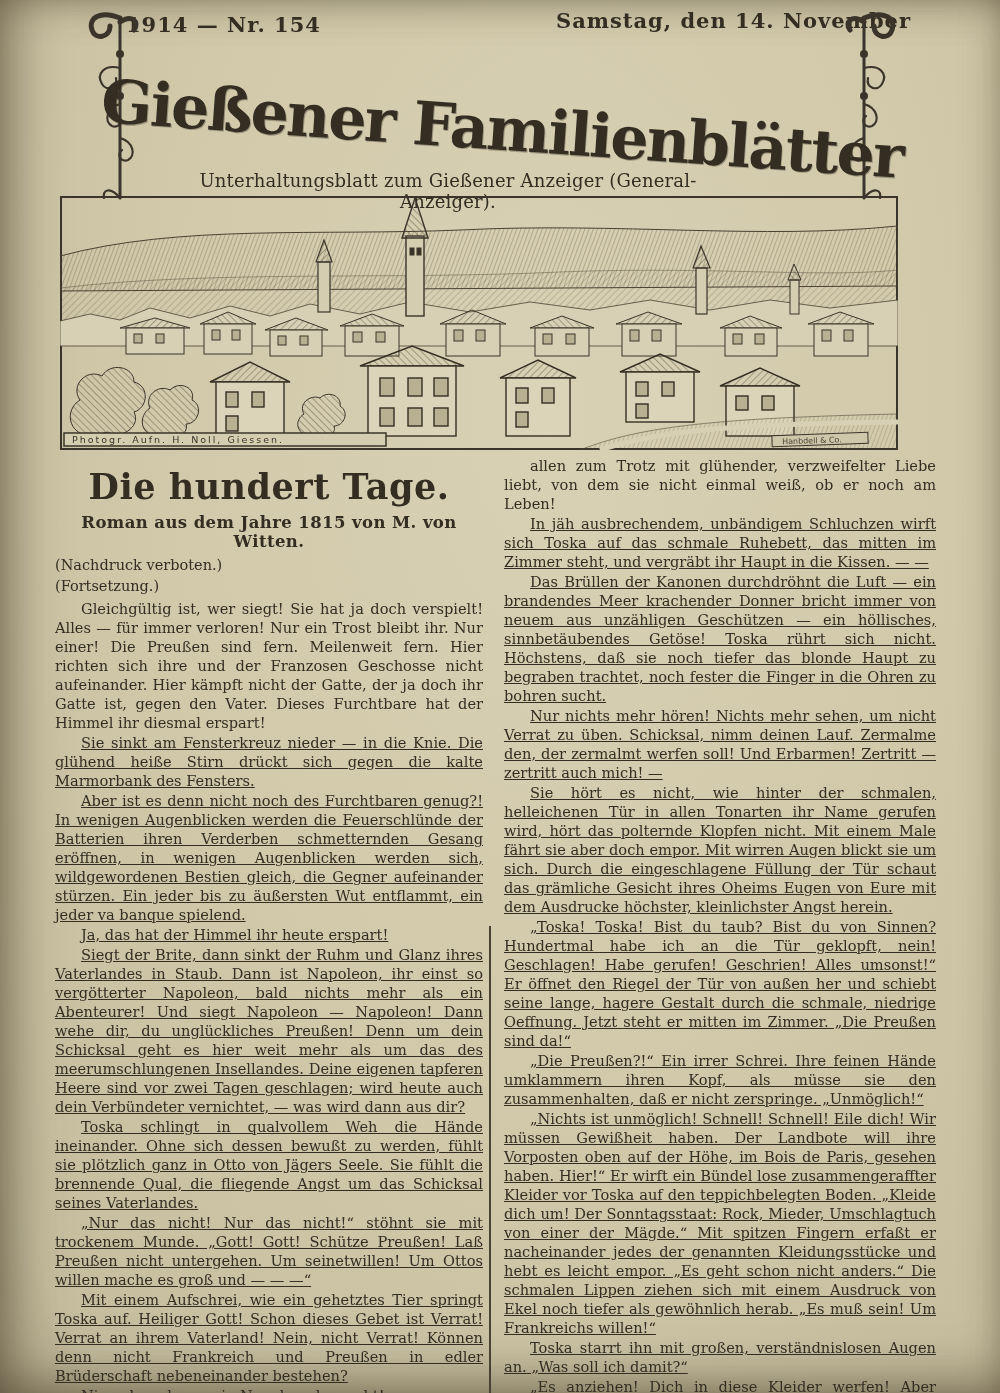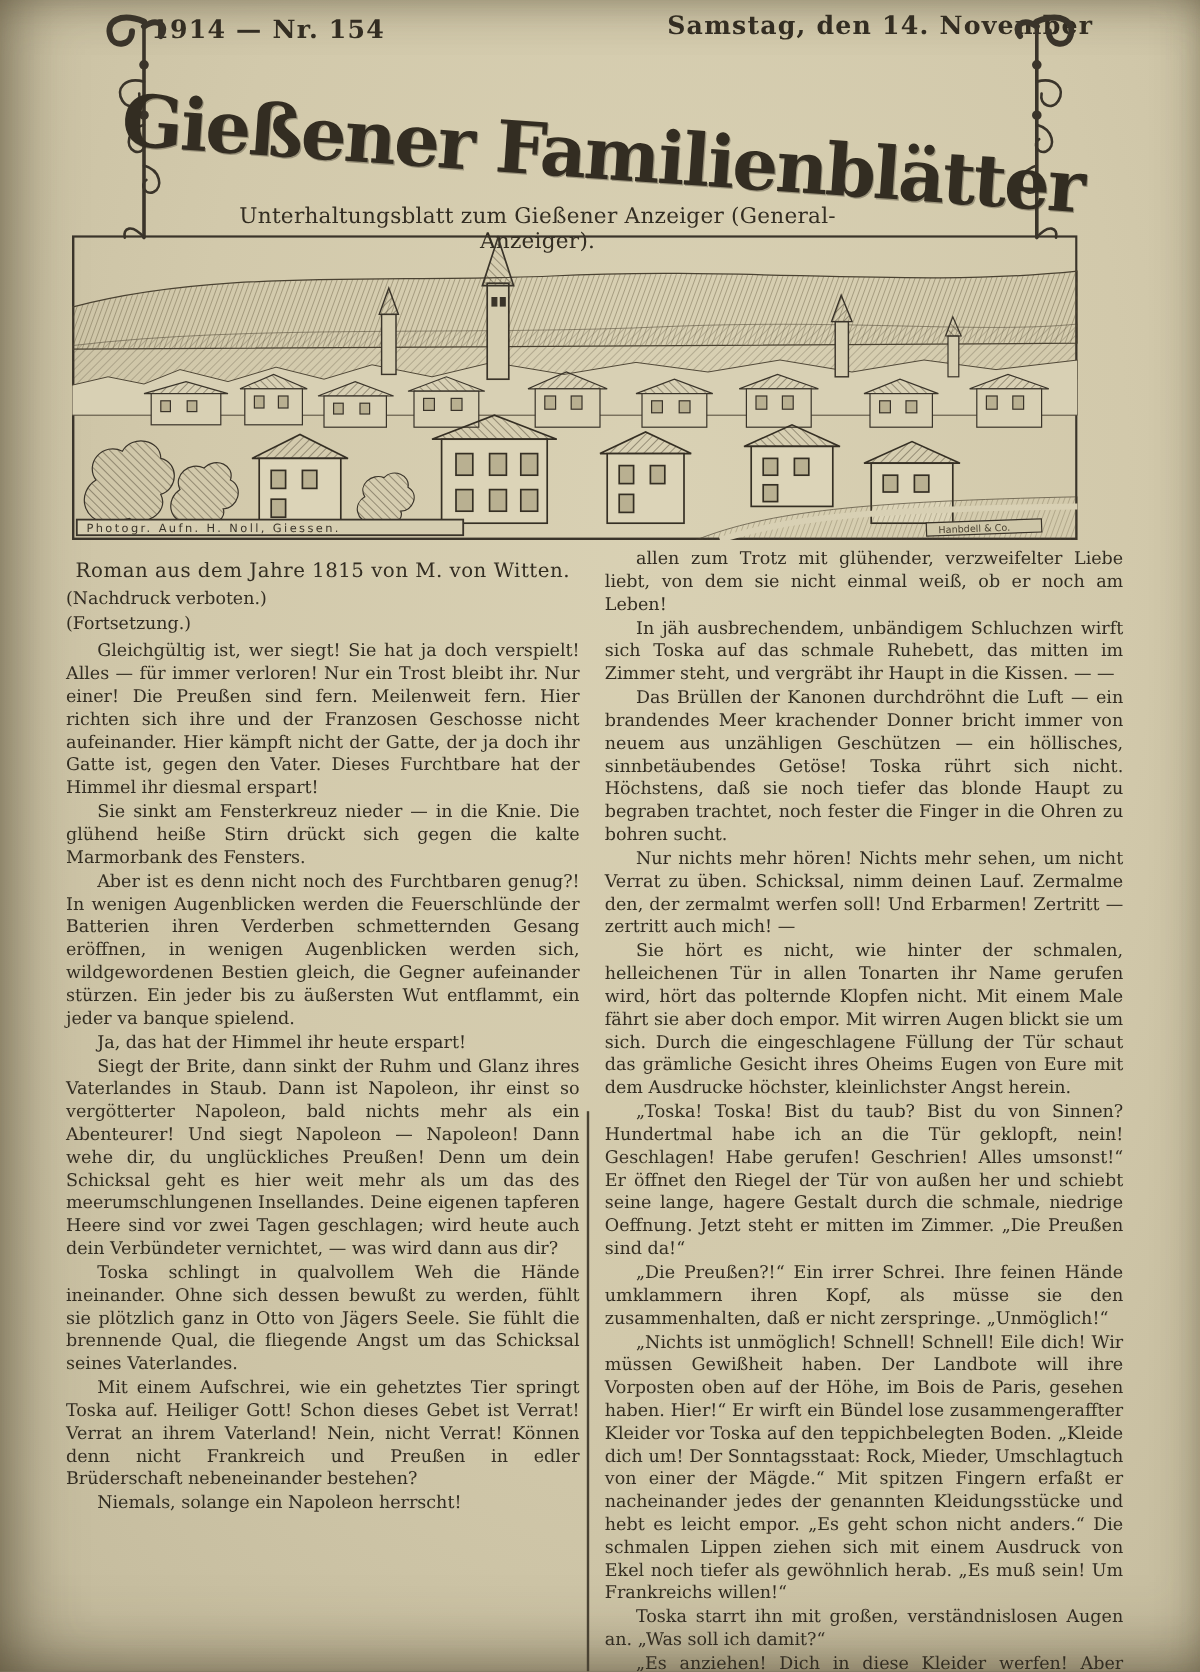--- a/index.html
+++ b/index.html
@@ -31,24 +31,24 @@
   }
   .ornament{position:absolute;top:8px;width:62px;height:196px;}
   .ornament.left{left:80px;}
   .ornament.right{left:842px;transform:scaleX(-1);}
   .panorama{position:absolute;left:60px;top:196px;width:838px;height:254px;}
   .article{position:absolute;left:0;top:456px;width:1000px;}
   .col-divider{position:absolute;left:489px;top:470px;width:1.5px;height:878px;background:#4a4334;}
   .col-left{position:absolute;left:55px;top:10px;width:428px;}
   .col-right{position:absolute;left:504px;top:0px;width:432px;}
   .article-title{font-size:35px;font-weight:bold;text-align:center;margin:0 0 6px 0;letter-spacing:.5px;}
-  .article-byline{font-size:16.5px;font-weight:normal;text-align:center;margin:0 0 6px 0;letter-spacing:.4px;}
+  .article-byline{font-size:16.5px;font-weight:bold;text-align:center;margin:0 0 6px 0;letter-spacing:.4px;}
   .article-notice,.article-continuation{font-size:14.5px;text-align:left;margin:0 0 5px 0;}
   .para{font-size:14.6px;line-height:19px;text-align:justify;text-indent:26px;margin:0;}
-  .para + .para{margin-top:1px;}
+  .para + .para{margin-top:1px;text-decoration:underline;}
   svg text{font-family:"DejaVu Sans", sans-serif;}
 </style>
 </head>
 <body>
 
 <div class="page">
 
   <div class="issue-line">1914 — Nr. 154</div>
   <div class="date-line">Samstag, den 14. November</div>
 
@@ -229,30 +229,32 @@
     <g>
       <rect x="712" y="238" width="96" height="11" fill="#cfc7a9" stroke="#3a342a" stroke-width="1" transform="rotate(-2 760 243)"></rect>
       <text id="pan-signature" x="722" y="247" font-size="8" fill="#4a4232" transform="rotate(-2 760 243)">Hanbdell &amp; Co.</text>
     </g>
   </svg>
 
   <div class="article">
     <div class="col-divider"></div>
 
     <div class="col-left">
+      <h1 class="article-title">Die hundert Tage.</h1>
       <div class="article-byline">Roman aus dem Jahre 1815 von M. von Witten.</div>
       <div class="article-notice">(Nachdruck verboten.)</div>
       <div class="article-continuation">(Fortsetzung.)</div>
       <div>
           <p class="para">Gleichgültig ist, wer siegt! Sie hat ja doch verspielt! Alles — für immer verloren! Nur ein Trost bleibt ihr. Nur einer! Die Preußen sind fern. Meilenweit fern. Hier richten sich ihre und der Franzosen Geschosse nicht aufeinander. Hier kämpft nicht der Gatte, der ja doch ihr Gatte ist, gegen den Vater. Dieses Furchtbare hat der Himmel ihr diesmal erspart!</p>
           <p class="para">Sie sinkt am Fensterkreuz nieder — in die Knie. Die glühend heiße Stirn drückt sich gegen die kalte Marmorbank des Fensters.</p>
           <p class="para">Aber ist es denn nicht noch des Furchtbaren genug?! In wenigen Augenblicken werden die Feuerschlünde der Batterien ihren Verderben schmetternden Gesang eröffnen, in wenigen Augenblicken werden sich, wildgewordenen Bestien gleich, die Gegner aufeinander stürzen. Ein jeder bis zu äußersten Wut entflammt, ein jeder va banque spielend.</p>
           <p class="para">Ja, das hat der Himmel ihr heute erspart!</p>
           <p class="para">Siegt der Brite, dann sinkt der Ruhm und Glanz ihres Vaterlandes in Staub. Dann ist Napoleon, ihr einst so vergötterter Napoleon, bald nichts mehr als ein Abenteurer! Und siegt Napoleon — Napoleon! Dann wehe dir, du unglückliches Preußen! Denn um dein Schicksal geht es hier weit mehr als um das des meerumschlungenen Insellandes. Deine eigenen tapferen Heere sind vor zwei Tagen geschlagen; wird heute auch dein Verbündeter vernichtet, — was wird dann aus dir?</p>
           <p class="para">Toska schlingt in qualvollem Weh die Hände ineinander. Ohne sich dessen bewußt zu werden, fühlt sie plötzlich ganz in Otto von Jägers Seele. Sie fühlt die brennende Qual, die fliegende Angst um das Schicksal seines Vaterlandes.</p>
+          <p class="para">„Nur das nicht! Nur das nicht!“ stöhnt sie mit trockenem Munde. „Gott! Gott! Schütze Preußen! Laß Preußen nicht untergehen. Um seinetwillen! Um Ottos willen mache es groß und — — —“</p>
           <p class="para">Mit einem Aufschrei, wie ein gehetztes Tier springt Toska auf. Heiliger Gott! Schon dieses Gebet ist Verrat! Verrat an ihrem Vaterland! Nein, nicht Verrat! Können denn nicht Frankreich und Preußen in edler Brüderschaft nebeneinander bestehen?</p>
           <p class="para">Niemals, solange ein Napoleon herrscht!</p>
         </div>
     </div>
 
     <div class="col-right">
       <div>
           <p class="para">allen zum Trotz mit glühender, verzweifelter Liebe liebt, von dem sie nicht einmal weiß, ob er noch am Leben!</p>
           <p class="para">In jäh ausbrechendem, unbändigem Schluchzen wirft sich Toska auf das schmale Ruhebett, das mitten im Zimmer steht, und vergräbt ihr Haupt in die Kissen. — —</p>
           <p class="para">Das Brüllen der Kanonen durchdröhnt die Luft — ein brandendes Meer krachender Donner bricht immer von neuem aus unzähligen Geschützen — ein höllisches, sinnbetäubendes Getöse! Toska rührt sich nicht. Höchstens, daß sie noch tiefer das blonde Haupt zu begraben trachtet, noch fester die Finger in die Ohren zu bohren sucht.</p>

